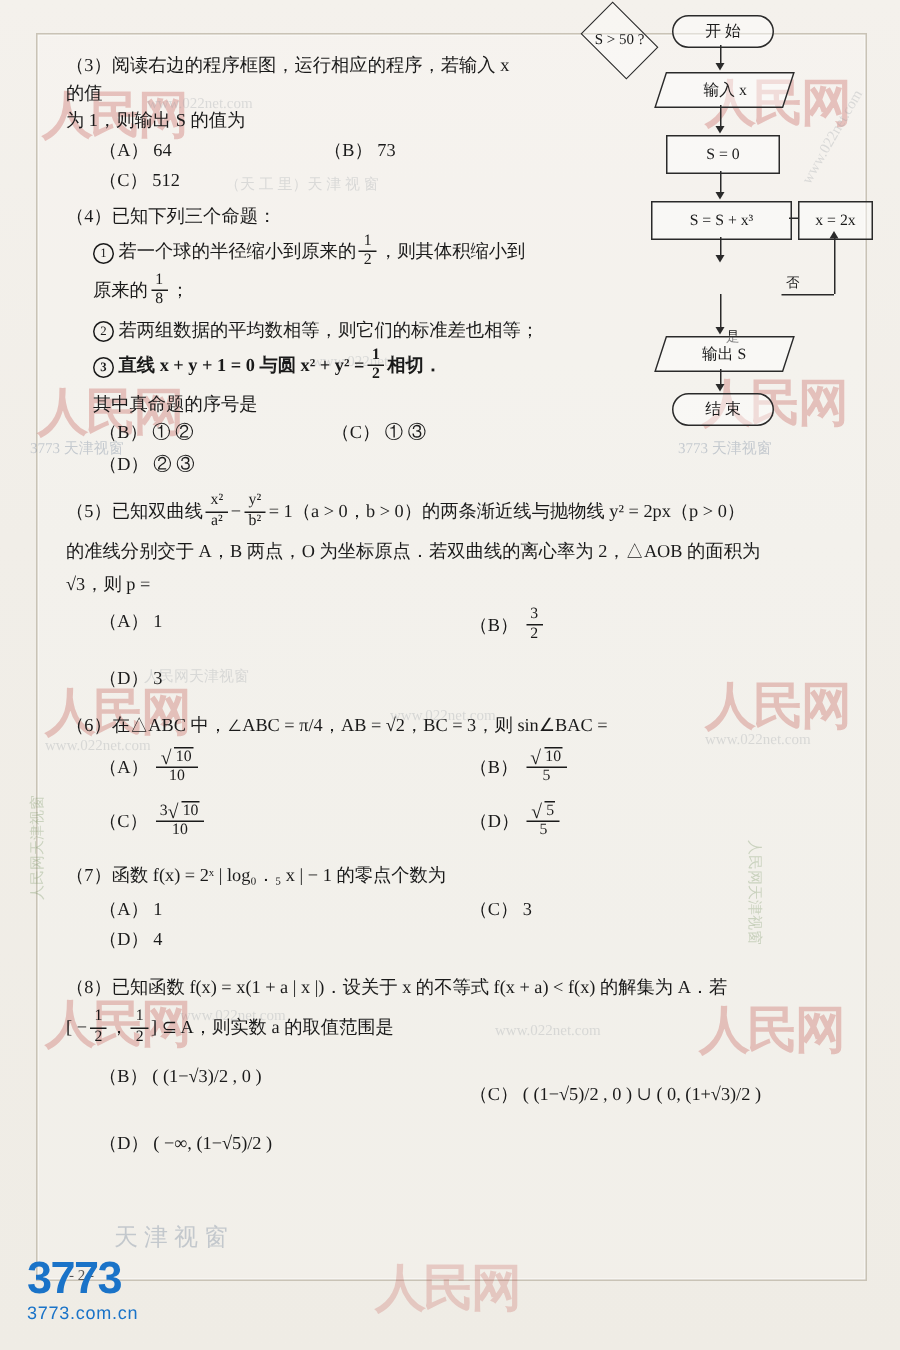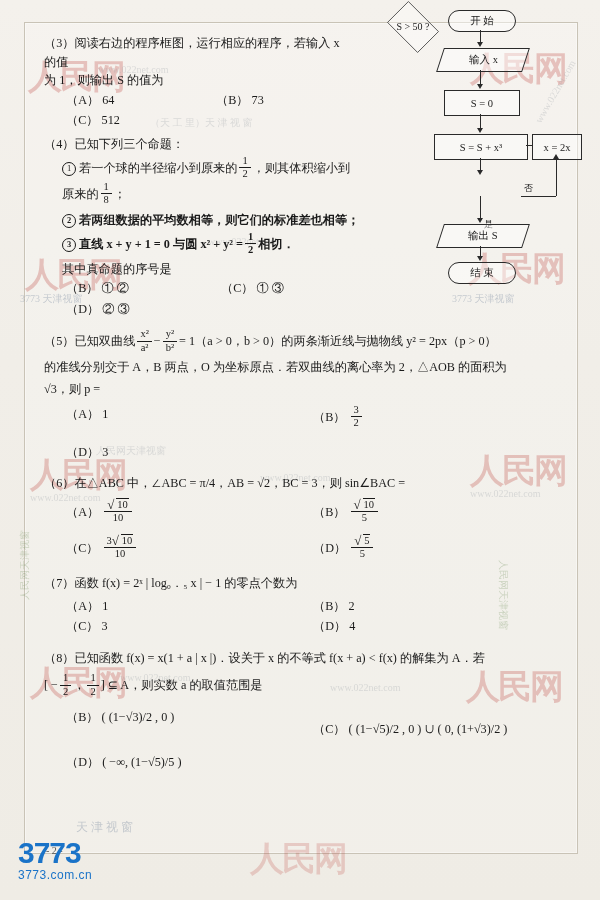--- a/index.html
+++ b/index.html
@@ -192,21 +192,21 @@
       </div>
       <div class="qline indent1" style="width:300px;margin-top:3px;">
         <span class="circnum">1</span><span>若一个球的半径缩小到原来的</span><span class="frac">
             <span class="num">1</span>
             <span class="den">2</span>
           </span><span>，则其体积缩小到原来的</span><span class="frac">
             <span class="num">1</span>
             <span class="den">8</span>
           </span><span>；</span>
       </div>
-      <div class="qline indent1" style="width:300px;margin-top:3px;font-weight:bold;">
+      <div class="qline indent1" style="width:300px;margin-top:3px;">
         <span class="circnum">2</span><span>若两组数据的平均数相等，则它们的标准差也相等；</span>
       </div>
       <div class="qline indent1" style="width:300px;margin-top:3px;font-weight:bold;">
         <span class="circnum">3</span><span>直线 x + y + 1 = 0 与圆 x² + y² =</span><span class="frac">
             <span class="num">1</span>
             <span class="den">2</span>
           </span><span>相切．</span>
       </div>
       <div class="qline indent1" style="width:300px;margin-top:2px;">其中真命题的序号是</div>
       <div class="opts" style="width:310px;">
@@ -269,21 +269,20 @@
         </div>
       </div>
     </div>
 
     <div class="q" style="margin-top:12px;">
       <div class="qline">
         <span>（7）</span><span>函数 f(x) = 2ˣ | log₀．₅ x | − 1 的零点个数为</span>
       </div>
       <div class="opts" style="margin-top:3px;">
         <div class="opt"><span>（A）</span> <span>1</span></div>
-        <div class="opt"><span>（B）</span> <span>2</span></div>
         <div class="opt"><span>（C）</span> <span>3</span></div>
         <div class="opt"><span>（D）</span> <span>4</span></div>
       </div>
     </div>
 
     <div class="q" style="margin-top:12px;">
       <div class="qline">
         <span>（8）</span><span>已知函数 f(x) = x(1 + a | x |)．设关于 x 的不等式 f(x + a) &lt; f(x) 的解集为 A．若</span>
       </div>
       <div class="qline" style="margin-top:6px;">
@@ -291,27 +290,27 @@
             <span class="num">1</span>
             <span class="den">2</span>
           </span><span>，</span><span class="frac">
             <span class="num">1</span>
             <span class="den">2</span>
           </span><span>] ⊆ A，则实数 a 的取值范围是</span>
       </div>
       <div class="opts" style="margin-top:8px;">
         <div class="opt"><span>（B）</span> <span>( (1−√3)/2 , 0 )</span></div>
         <div class="opt" style="margin-top:12px;"><span>（C）</span> <span>( (1−√5)/2 , 0 ) ∪ ( 0, (1+√3)/2 )</span></div>
-        <div class="opt" style="margin-top:12px;"><span>（D）</span> <span>( −∞, (1−√5)/5 )</span></div>
+        <div class="opt" style="margin-top:12px;"><span>（D）</span> <span>( −∞, (1−√5)/2 )</span></div>
       </div>
     </div>
 
   </div>
 
   <div class="page-no">- 2 -</div>
 
-  <div class="wm wm-blue" style="left:76px;bottom:64px;font-size:12px;">天 津 视 窗</div>
+  <div class="wm wm-blue" style="left:76px;bottom:64px;font-size:16px;">天 津 视 窗</div>
 
   <div class="footer-logo">
     <div class="big">3773</div>
     <div class="small">3773.com.cn</div>
   </div>
 </div>
 
 </body></html>

